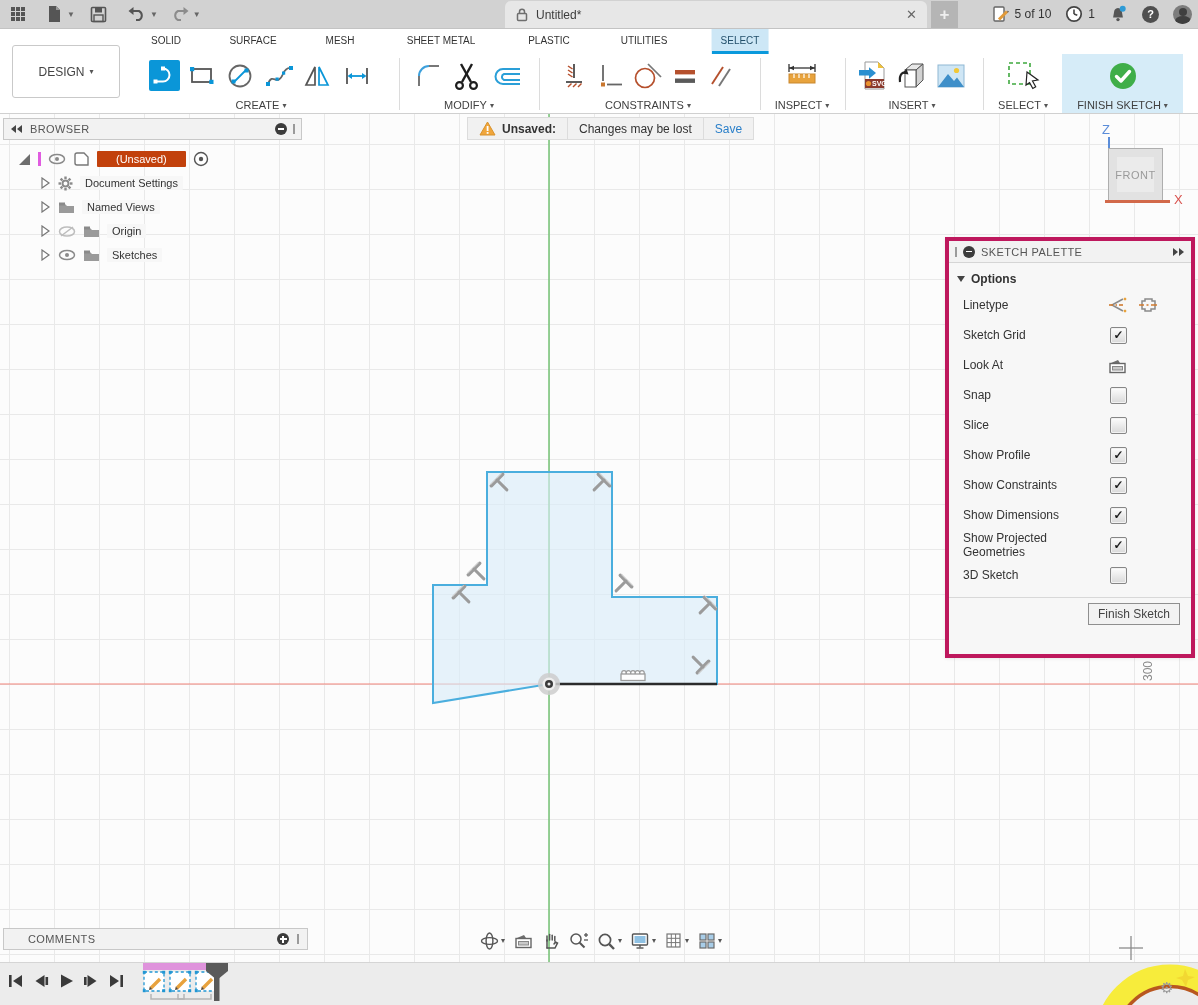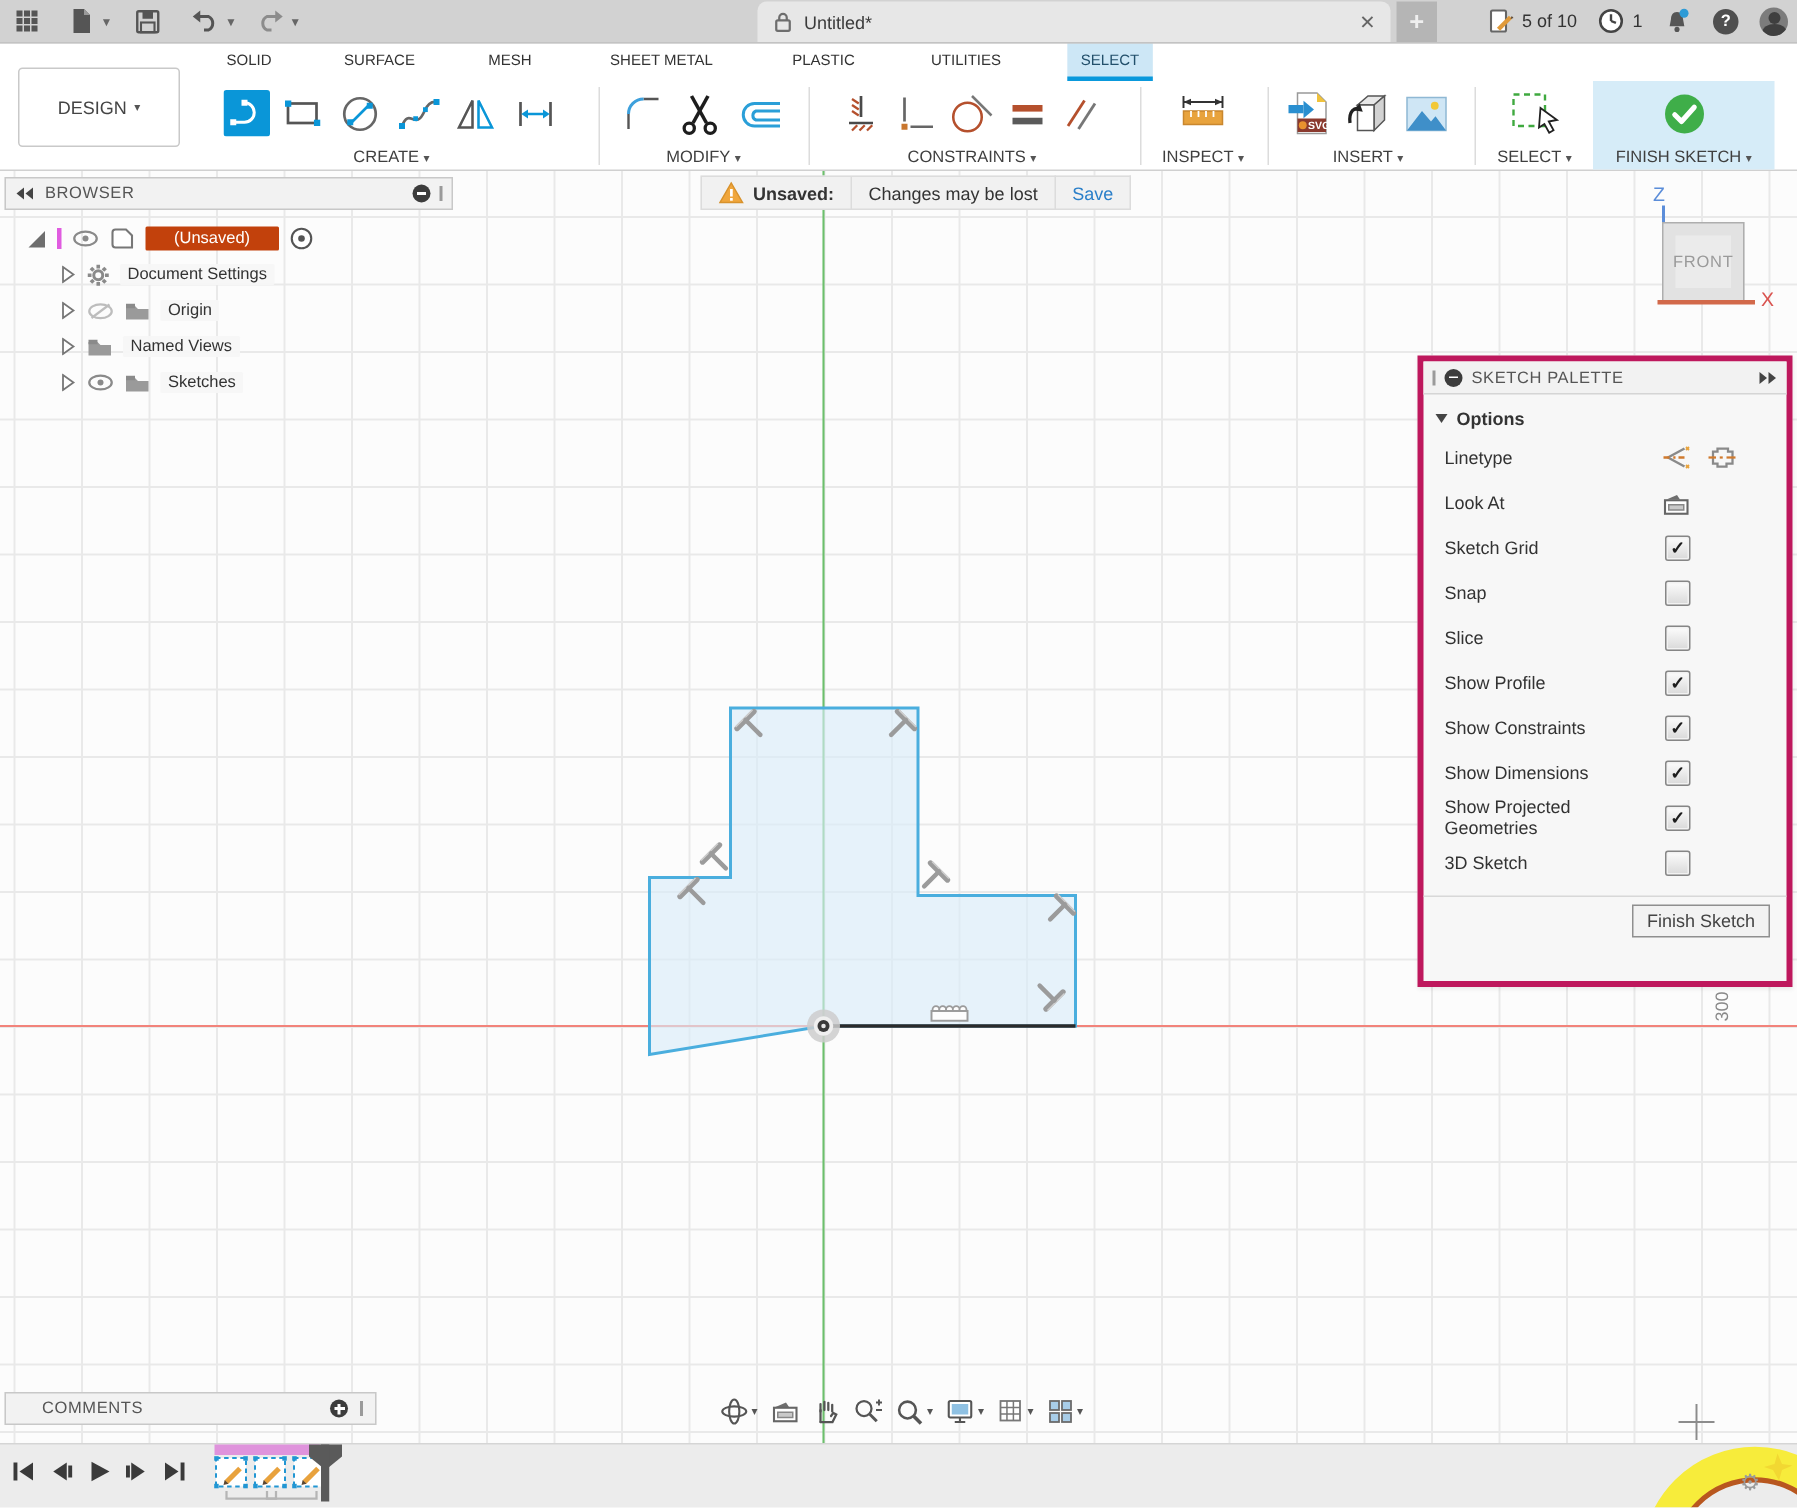--- a/index.html
+++ b/index.html
@@ -99,21 +99,21 @@
   .pctrl{margin-left:auto;margin-right:64px;display:flex;align-items:center;}
   .pctrl2{margin-left:auto;margin-right:33px;display:flex;align-items:center;gap:11px;}
   .cb{width:15px;height:15px;border:1px solid #868686;border-radius:2px;
       background:linear-gradient(#fdfdfd,#d9d9d9);box-shadow:inset 0 0 0 1px #f2f2f2;
       display:flex;align-items:center;justify-content:center;font-size:12px;color:#1d1d1d;}
   .cb.checked::after{content:"✓";font-weight:bold;}
   .pal-foot{border-top:1px solid #d8d8d8;margin-top:7px;display:flex;justify-content:flex-end;padding:5px 11px;}
   .finish-btn{background:#f2f2f2;border:1px solid #8f8f8f;font-size:12px;color:#444;
               padding:3px 9px;font-family:"Liberation Sans",sans-serif;}
 
-  .comments-panel{position:absolute;left:3px;top:928px;width:248px;z-index:5;}
+  .comments-panel{position:absolute;left:3px;top:928px;width:305px;z-index:5;}
   .comments-panel .panel-h{height:22px;padding:0 8px 0 24px;gap:8px;}
 
   .navbar{position:absolute;left:480px;top:930px;height:21px;display:flex;align-items:center;gap:9px;z-index:5;}
   .nav-item{display:flex;align-items:center;gap:2px;}
 
   
   .bottombar{position:absolute;left:0;top:962px;width:1198px;height:43px;background:#ececec;
              border-top:1px solid #d5d5d5;z-index:3;}
   .playback{position:absolute;left:8px;top:10px;display:flex;align-items:center;gap:9px;}
   .ring-wrap{position:absolute;left:1080px;top:955px;z-index:6;}
@@ -547,40 +547,40 @@
             <line x1="4.4" y1="10.6" x2="2.6" y2="12.4"></line>
           </g>
         </svg>
       <span class="chip">Document Settings</span>
     </div>
 
     <div class="brow" style="padding-left:36px;">
       <svg width="12" height="12">
           <polygon points="3,1 3,11 10,6" fill="#fff" stroke="#777" stroke-width="1.2"></polygon>
         </svg>
+      <svg width="17" height="13">
+          <path d="M1,3 h6 l2,2 h7 v7 h-15 z" fill="#9a9a9a"></path>
+          <rect x="1" y="1.5" width="6" height="3" fill="#8a8a8a"></rect>
+        </svg>
+      <span class="chip">Named Views</span>
+    </div>
+
+    <div class="brow" style="padding-left:36px;">
+      <svg width="12" height="12">
+          <polygon points="3,1 3,11 10,6" fill="#fff" stroke="#777" stroke-width="1.2"></polygon>
+        </svg>
       <svg width="18" height="13">
           <ellipse cx="9" cy="6.5" rx="7.5" ry="4.6" fill="none" stroke="#bdbdbd" stroke-width="1.5"></ellipse>
           <line x1="3" y1="11" x2="15" y2="2" stroke="#bdbdbd" stroke-width="1.5"></line>
         </svg>
       <svg width="17" height="13">
           <path d="M1,3 h6 l2,2 h7 v7 h-15 z" fill="#9a9a9a"></path>
           <rect x="1" y="1.5" width="6" height="3" fill="#8a8a8a"></rect>
         </svg>
       <span class="chip">Origin</span>
-    </div>
-
-    <div class="brow" style="padding-left:36px;">
-      <svg width="12" height="12">
-          <polygon points="3,1 3,11 10,6" fill="#fff" stroke="#777" stroke-width="1.2"></polygon>
-        </svg>
-      <svg width="17" height="13">
-          <path d="M1,3 h6 l2,2 h7 v7 h-15 z" fill="#9a9a9a"></path>
-          <rect x="1" y="1.5" width="6" height="3" fill="#8a8a8a"></rect>
-        </svg>
-      <span class="chip">Named Views</span>
     </div>
 
     <div class="brow" style="padding-left:36px;">
       <svg width="12" height="12">
           <polygon points="3,1 3,11 10,6" fill="#fff" stroke="#777" stroke-width="1.2"></polygon>
         </svg>
       <svg width="18" height="12">
           <ellipse cx="9" cy="6" rx="7.5" ry="4.6" fill="none" stroke="#8a8a8a" stroke-width="1.5"></ellipse>
           <circle cx="9" cy="6" r="2" fill="#8a8a8a"></circle>
         </svg>
@@ -659,35 +659,35 @@
           <g stroke="#d07a2e" stroke-width="1.5">
             <line x1="1" y1="9" x2="6" y2="9"></line>
             <line x1="8.5" y1="9" x2="10.5" y2="9"></line>
             <line x1="13" y1="9" x2="19" y2="9"></line>
           </g>
         </svg>
     </span>
   </div>
 
   <div class="prow">
+    <span>Sketch Grid</span>
+    <span class="pctrl">
+        <span class="cb checked"></span>
+      </span>
+  </div>
+
+  <div class="prow">
     <span>Look At</span>
     <span class="pctrl">
       <svg width="19" height="17">
           <polygon points="3,6 10,3 12,6" fill="#6e6e6e"></polygon>
           <rect x="2" y="6.5" width="15" height="9" fill="#fff" stroke="#666" stroke-width="1.4"></rect>
           <rect x="4.5" y="9.5" width="10" height="3.5" fill="#c9c9c9" stroke="#888"></rect>
         </svg>
     </span>
-  </div>
-
-  <div class="prow">
-    <span>Sketch Grid</span>
-    <span class="pctrl">
-        <span class="cb checked"></span>
-      </span>
   </div>
   <div class="prow">
     <span>Snap</span>
     <span class="pctrl">
         <span class="cb"></span>
       </span>
   </div>
   <div class="prow">
     <span>Slice</span>
     <span class="pctrl">

